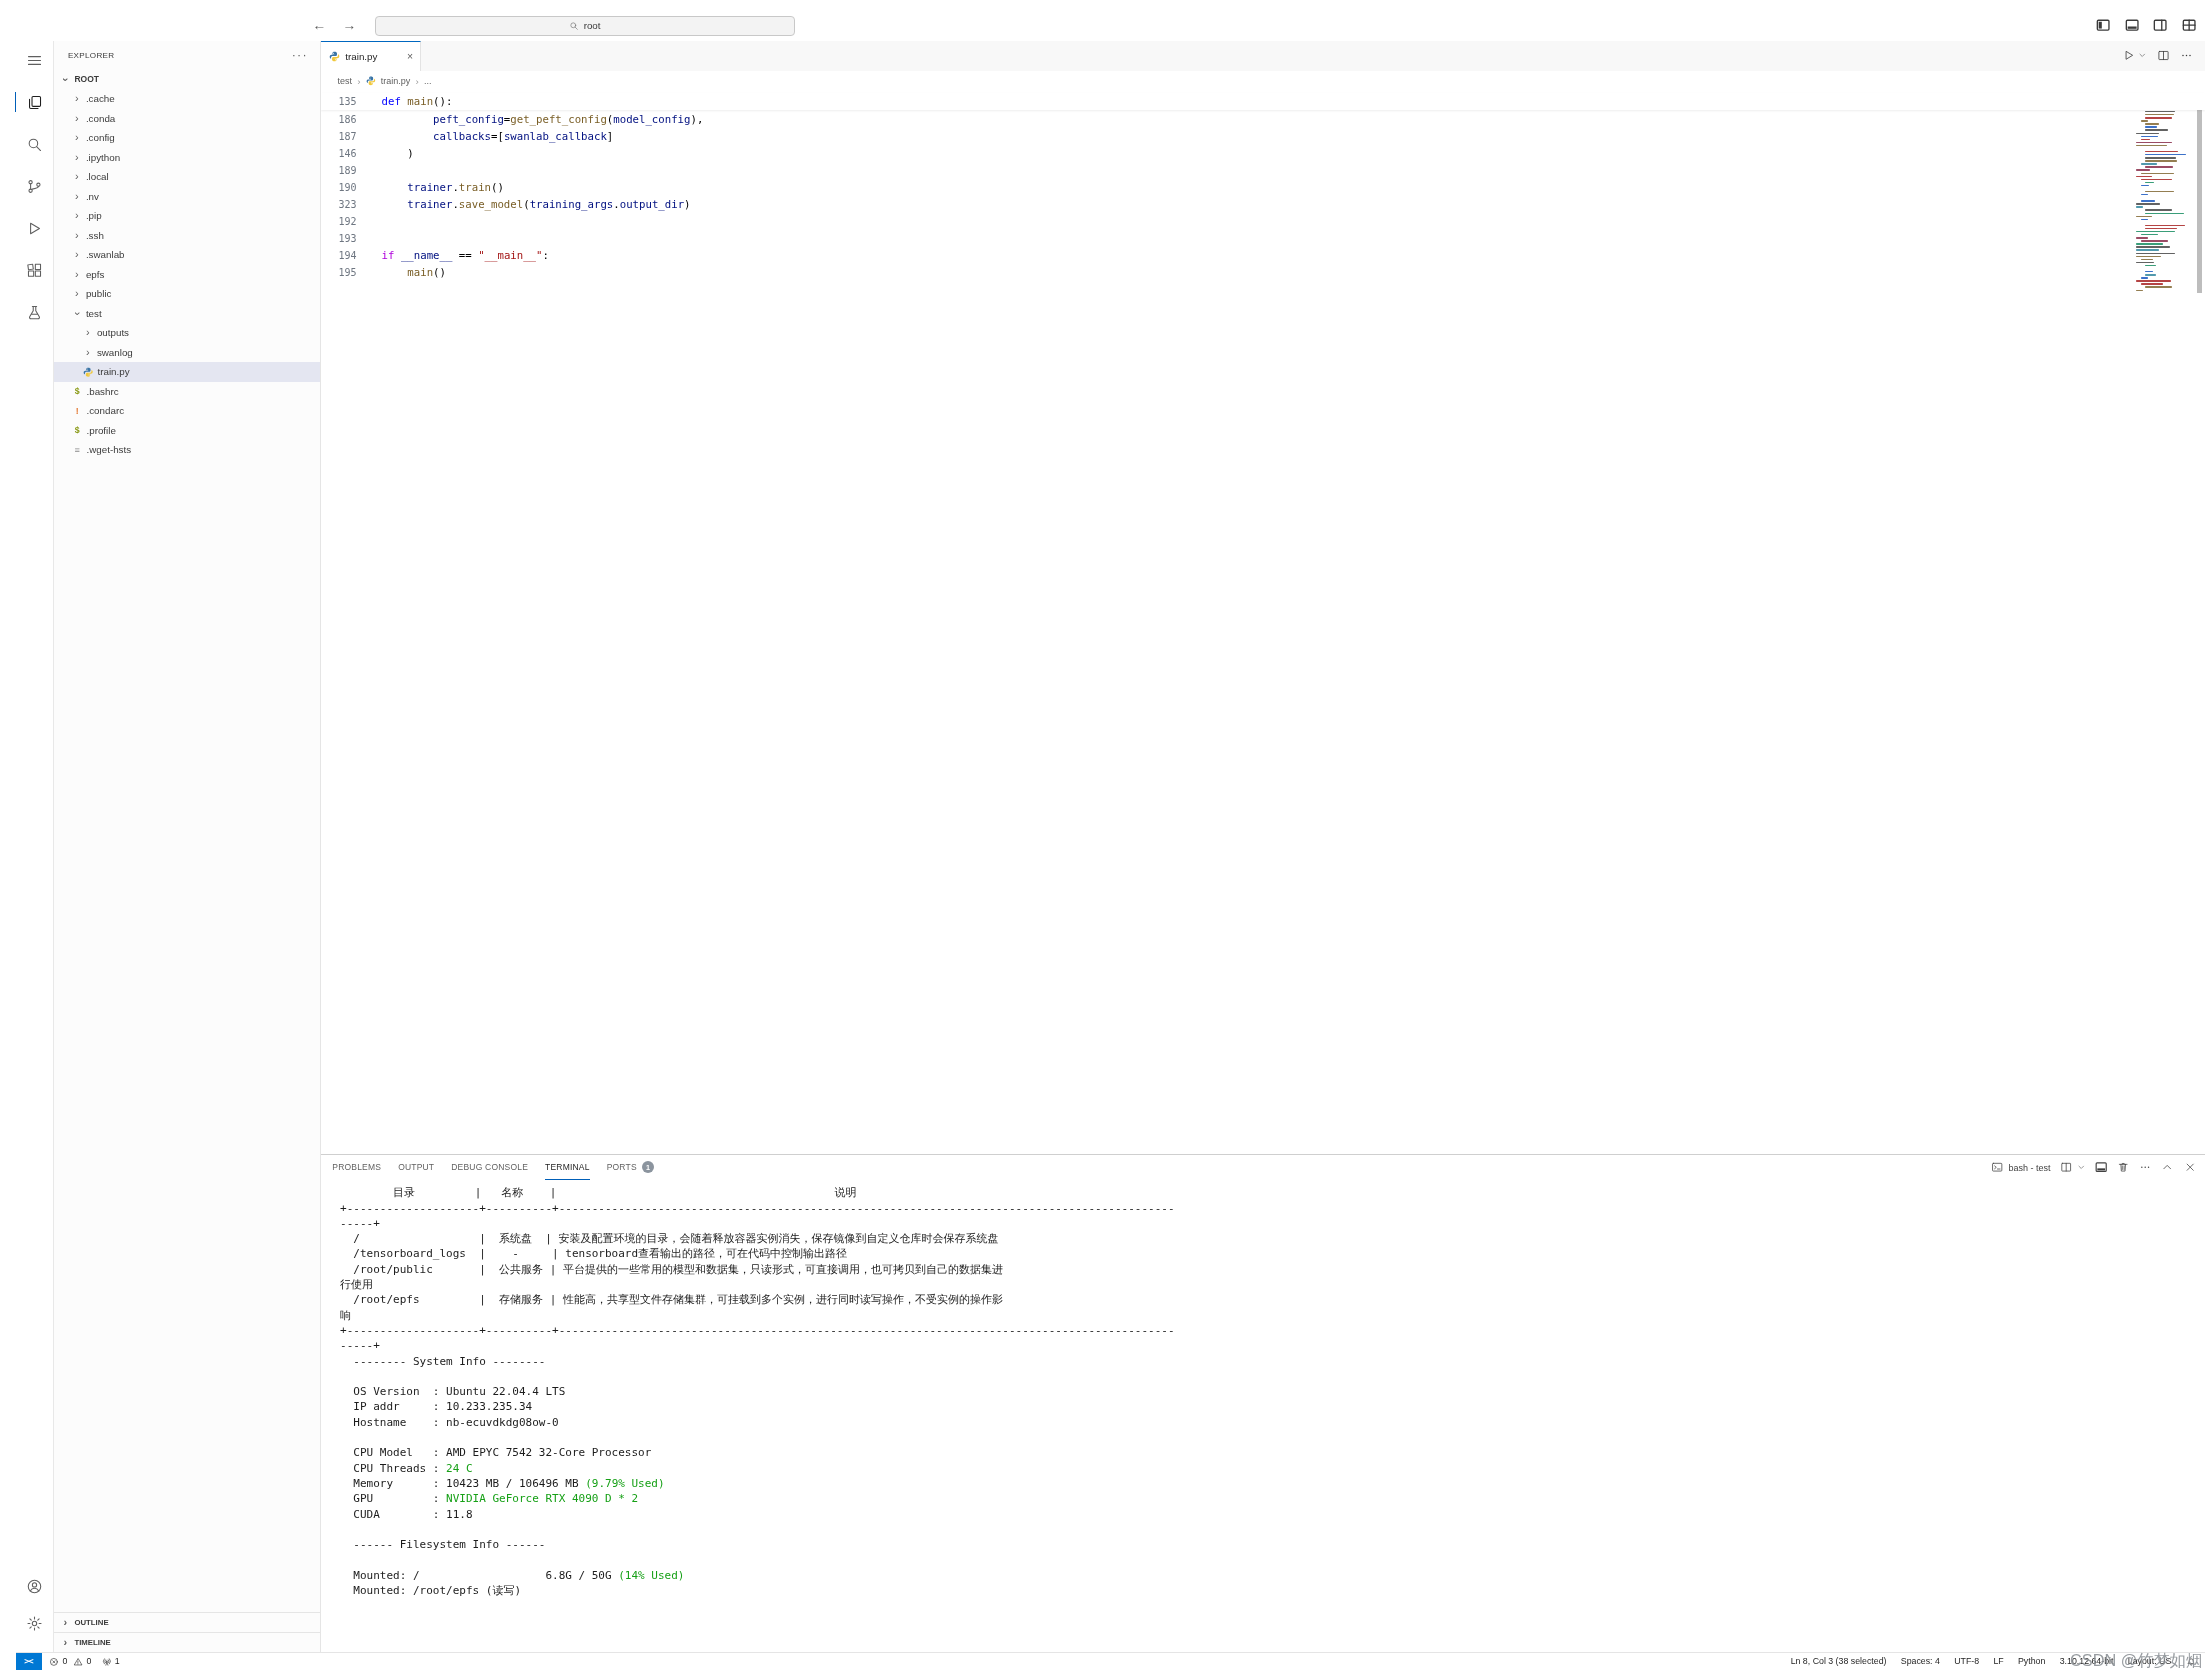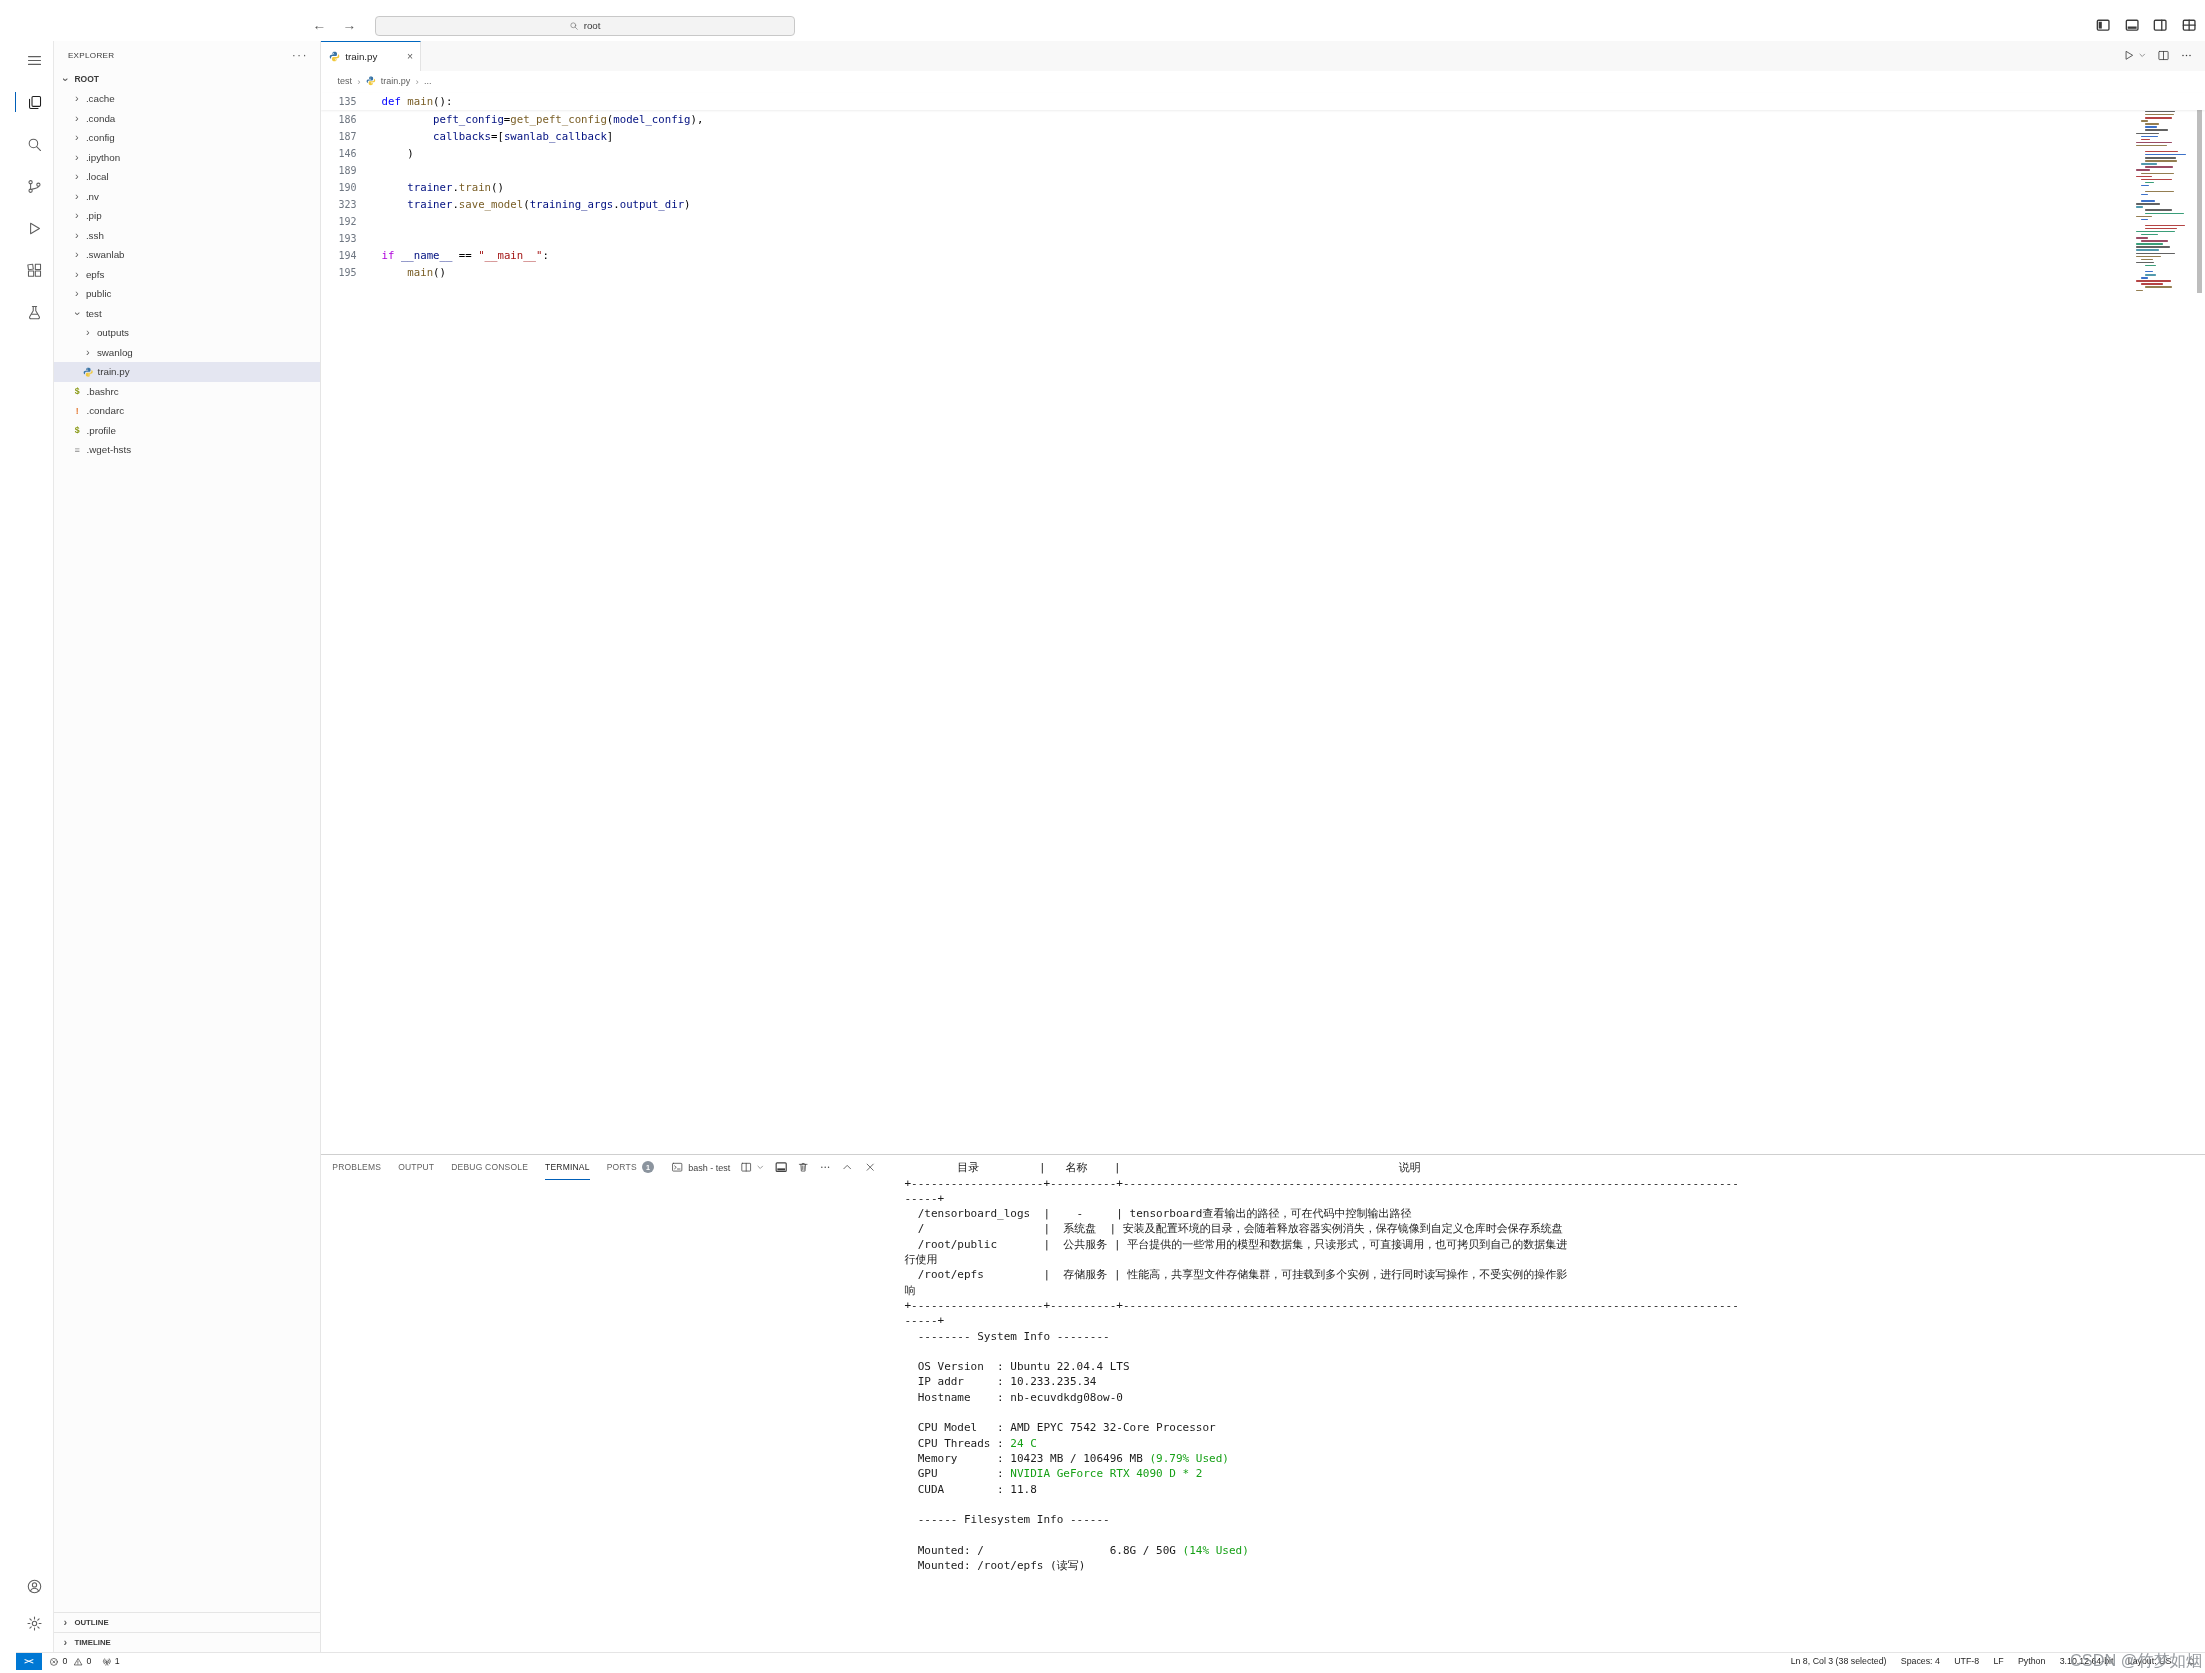--- a/index.html
+++ b/index.html
@@ -70,21 +70,21 @@
   .tok-ctrl{color:#af00db}
   .tok-fn{color:#795E26}
   .tok-var{color:#001080}
   .tok-str{color:#a31515}
   .tok-pln{color:#000}
   .minimap{position:absolute;top:3.9px;right:14.3px;width:56px}
   .mm-bar{height:1.4px;margin-bottom:1.7px;border-radius:0.7px;opacity:.8}
   .code-scrollbar{position:absolute;top:1.3px;right:3.3px;width:4.6px;height:200px;background:#bdbdbd}
 
   
-  .panel{height:498px;flex:none;border-top:0.7px solid #cfcfcf;display:flex;background:#fff}
+  .panel{height:498px;flex:none;border-top:0.7px solid #cfcfcf;display:flex;flex-direction:column;background:#fff}
   .panel-tabs{height:25px;flex:none;display:flex;align-items:stretch;padding:0 9px 0 11.7px;gap:17px}
   .panel-tab{font-size:8.5px;color:#616161;display:flex;align-items:center;gap:5.2px;letter-spacing:0.2px;border-bottom:1.3px solid transparent}
   .panel-tab.active{color:#1f1f1f;border-bottom-color:#005fb8}
   .badge{min-width:12.4px;height:12.4px;border-radius:6.5px;background:#8b949e;color:#fff;font-size:7.2px;display:flex;align-items:center;justify-content:center;padding:0 2.6px;font-weight:700}
   .panel-controls{margin-left:auto;display:flex;align-items:center;gap:9.8px;color:#424242;font-size:9px}
   .panel-controls .icon{width:12.4px;height:12.4px}
   .panel-controls .icon.small{width:8.5px;height:8.5px;margin-left:-5.9px}
   .shell-label{display:flex;align-items:center;gap:4.6px}
 
   .terminal{flex:1;padding:5.2px 0 0 19.5px;font-family:"DejaVu Sans Mono",monospace;font-size:11px;line-height:15.3px;color:#1c1c1c;overflow:hidden}
@@ -575,22 +575,22 @@
                   <path d="M6 6l12 12M18 6L6 18"></path>
                 </svg>
               </span>
             </div>
         </div>
         <div class="terminal">
           <div>
               <div class="t-line"><span>        目录         |   名称    |                                          说明</span></div>
               <div class="t-line"><span>+--------------------+----------+---------------------------------------------------------------------------------------------</span></div>
               <div class="t-line"><span>-----+</span></div>
+              <div class="t-line"><span>  /                  |  系统盘  | 安装及配置环境的目录，会随着释放容器实例消失，保存镜像到自定义仓库时会保存系统盘</span></div>
               <div class="t-line"><span>  /tensorboard_logs  |    -     | tensorboard查看输出的路径，可在代码中控制输出路径</span></div>
-              <div class="t-line"><span>  /                  |  系统盘  | 安装及配置环境的目录，会随着释放容器实例消失，保存镜像到自定义仓库时会保存系统盘</span></div>
               <div class="t-line"><span>  /root/public       |  公共服务 | 平台提供的一些常用的模型和数据集，只读形式，可直接调用，也可拷贝到自己的数据集进</span></div>
               <div class="t-line"><span>行使用</span></div>
               <div class="t-line"><span>  /root/epfs         |  存储服务 | 性能高，共享型文件存储集群，可挂载到多个实例，进行同时读写操作，不受实例的操作影</span></div>
               <div class="t-line"><span>响</span></div>
               <div class="t-line"><span>+--------------------+----------+---------------------------------------------------------------------------------------------</span></div>
               <div class="t-line"><span>-----+</span></div>
               <div class="t-line"><span>  -------- System Info --------</span></div>
               <div class="t-line">&nbsp;</div>
               <div class="t-line"><span>  OS Version  : Ubuntu 22.04.4 LTS</span></div>
               <div class="t-line"><span>  IP addr     : 10.233.235.34</span></div>

